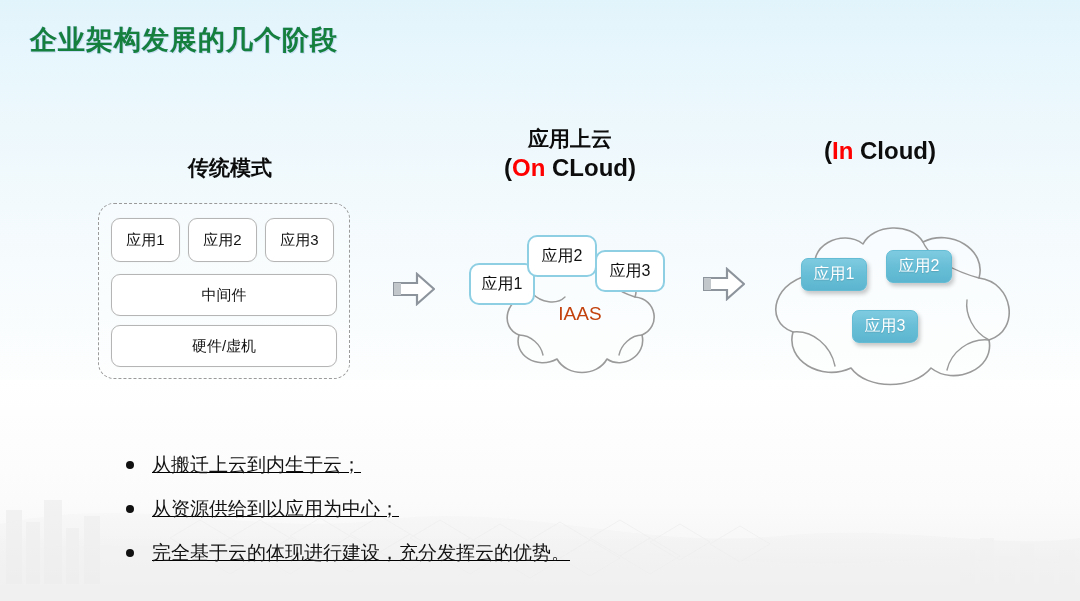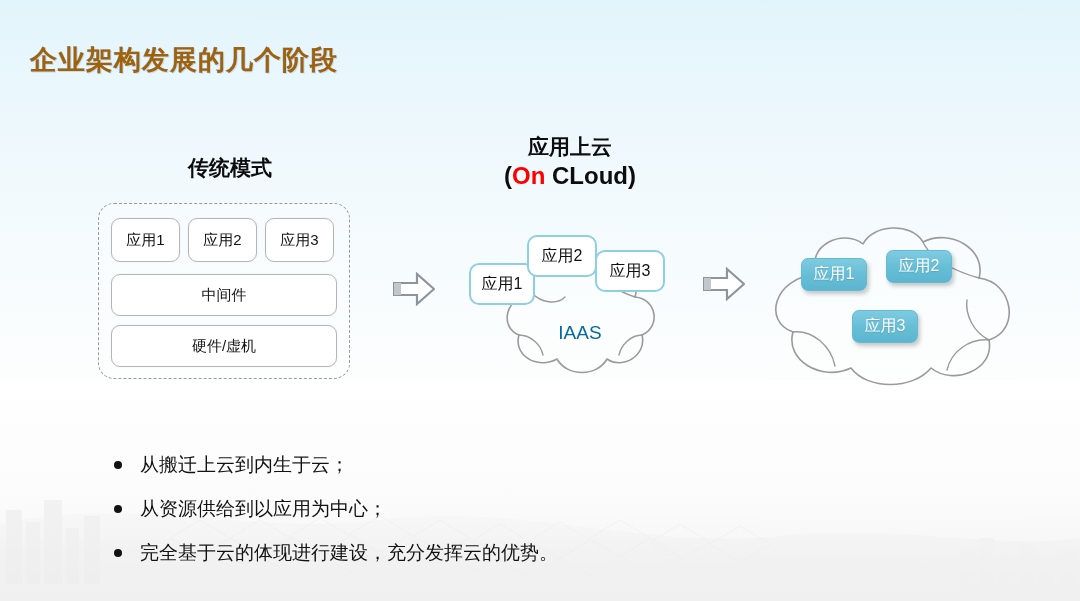--- a/index.html
+++ b/index.html
@@ -49,40 +49,39 @@
   }
   .bg-terrain svg { display: block; width: 100%; height: 100%; }
 
   
   .page-title {
     position: absolute;
     left: 30px; top: 22px;
     font-size: 27px;
     font-weight: bold;
     letter-spacing: 1px;
-    color: #a16207;
+    color: #15803d;
     text-shadow: 1px 1px 0 #c7dcf4, -0.5px -0.5px 0 #9dbde9;
-    margin-top: 20px;
   }
 
   
   .stage-heading {
     position: absolute;
     text-align: center;
     font-weight: bold;
     color: #0d0d0d;
     line-height: 1.28;
     white-space: nowrap;
   }
   .stage-heading .cn  { font-size: 21px; display: block; }
   .stage-heading .en  { font-size: 24px; display: block; }
   .stage-heading .en .hl { color: #ff0000; }
 
   #heading-traditional { left: 110px; top: 155px; width: 240px; text-align: center; }
-  #heading-oncloud     { left: 450px; top: 134px; width: 240px; }
+  #heading-oncloud     { left: 450px; top: 126px; width: 240px; }
   #heading-incloud     { left: 760px; top: 136px; width: 240px; }
 
   
   .trad-panel {
     position: absolute;
     left: 98px; top: 203px;
     width: 252px; height: 176px;
     border: 1.6px dashed #9a9a9a;
     border-radius: 16px;
     background: rgba(255,255,255,.25);
@@ -112,25 +111,25 @@
   #arrow-2 { left: 703px; top: 267px; }
 
   
   #cloud-iaas {
     position: absolute;
     left: 485px; top: 255px;
     width: 190px; height: 130px;
   }
   #cloud-iaas .cloud-label {
     position: absolute;
-    left: 0; top: 67px;
+    left: 0; top: 48px;
     width: 190px;
     text-align: center;
     font-size: 19px;
-    color: #0369a1;
+    color: #c2410c;
   }
   .app-tag-outline {
     position: absolute;
     border: 2.2px solid #8ecfe4;
     border-radius: 10px;
     background: #ffffff;
     color: #101010;
     font-size: 16px;
     display: flex;
     align-items: center;
@@ -159,22 +158,23 @@
     box-shadow: 2px 3px 4px rgba(0,0,0,.22);
     text-shadow: 0 1px 1px rgba(0,0,0,.12);
   }
   #native-app1 { left: 801px; top: 258px; width: 66px; height: 33px; }
   #native-app2 { left: 886px; top: 250px; width: 66px; height: 33px; }
   #native-app3 { left: 852px; top: 310px; width: 66px; height: 33px; }
 
   
   .bullets {
     position: absolute;
-    left: 114px; top: 452px;
+    left: 126px; top: 452px;
     width: 620px;
+    text-decoration: underline;
   }
   .bullet-item {
     display: flex;
     align-items: center;
     margin-bottom: 18px;
     color: #121212;
     font-size: 19px;
   }
   .bullet-dot {
     width: 8px; height: 8px;
@@ -299,20 +299,21 @@
   <div class="app-tag-outline" id="oncloud-app3">应用3</div>
 
   <div class="flow-arrow" id="arrow-2">
     <svg width="42" height="34" viewBox="0 0 42 34" xmlns="http://www.w3.org/2000/svg">
       <path d="M1,11 L24,11 L24,2 L41,17 L24,32 L24,23 L1,23 Z" fill="#ffffff" stroke="#8d949c" stroke-width="2.2" stroke-linejoin="miter"></path>
       <rect x="1" y="11" width="7" height="12" fill="#c2c7cc"></rect>
     </svg>
   </div>
 
   <div class="stage-heading" id="heading-incloud">
+    <span class="en"><span>(</span><span class="hl">In</span><span> Cloud</span><span>)</span></span>
   </div>
 
   <div id="cloud-native">
     <svg width="280" height="165" viewBox="0 0 280 165" xmlns="http://www.w3.org/2000/svg">
       <path d="M62,52
                C50,24 88,6 108,22
                C118,2 156,0 168,20
                C196,6 232,28 224,56
                C258,60 266,108 234,118
                C240,148 198,164 176,146

